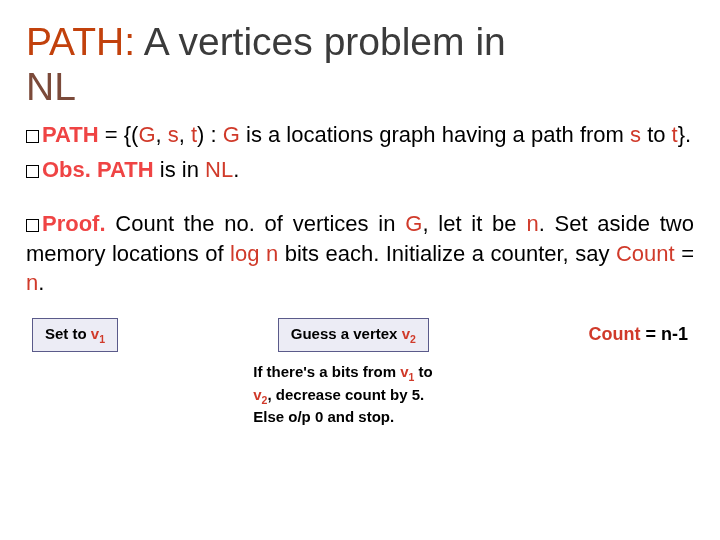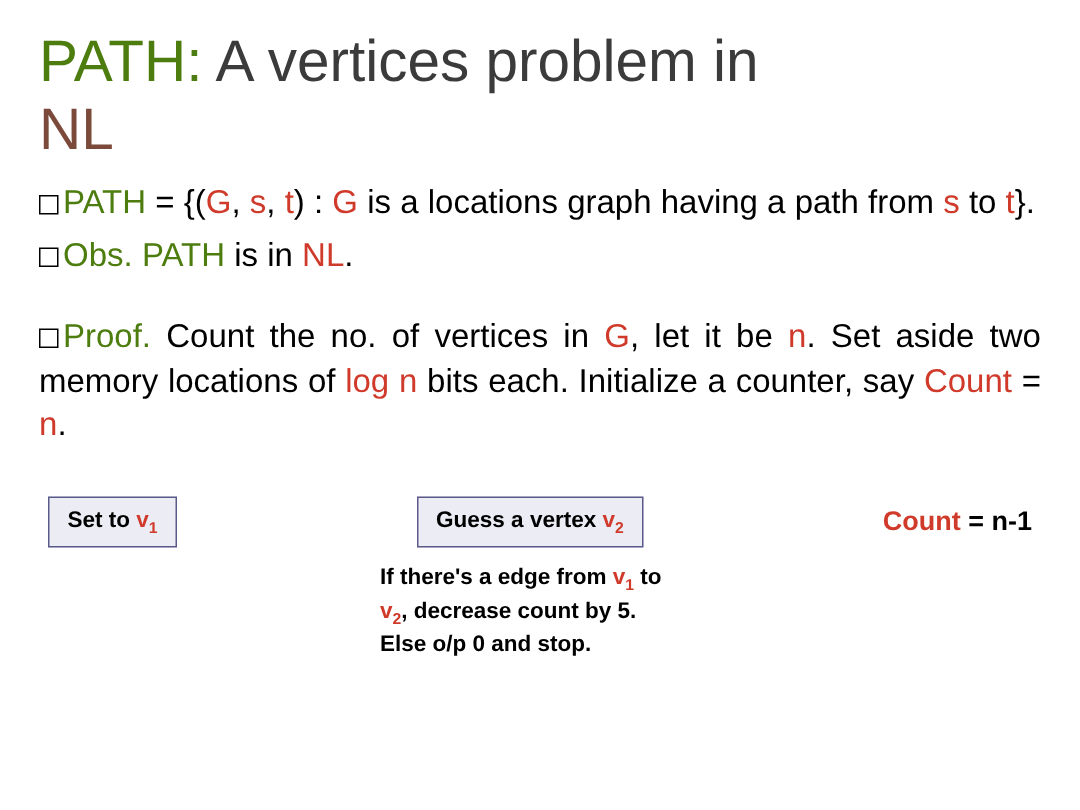--- a/index.html
+++ b/index.html
@@ -12,45 +12,45 @@
     color: #000;
     position: relative;
   }
   .title {
     font-size: 39px;
     color: #3b3b3b;
     line-height: 1.15;
     margin-bottom: 10px;
     font-weight: 400;
   }
-  .title .path-word { color: #4d7c0f; }
+  .title .path-word { color: #c2410c; }
   .title .nl-word { color: #7b4a3a; }
   .body-text {
     font-size: 22px;
     line-height: 1.35;
     text-align: justify;
     margin-bottom: 6px;
   }
   .bullet-box {
     display: inline-block;
     width: 13px;
     height: 13px;
     border: 1.5px solid #000;
     margin-right: 3px;
     vertical-align: -1px;
     background: #fff;
   }
   .gap { height: 18px; }
   .red { color: #d03a2a; }
-  .darkred { color: #4d7c0f; }
+  .darkred { color: #ef4444; font-weight: bold; }
   .flow-row {
     display: flex;
     align-items: flex-start;
     justify-content: space-between;
-    margin-top: 33px;
+    margin-top: 20px;
     padding: 0 6px;
   }
   .flow-col {
     display: flex;
     flex-direction: column;
     align-items: center;
   }
   .flow-box {
     border: 1px solid #5a5a8a;
     background: #ececf5;
@@ -101,21 +101,21 @@
     <div class="flow-box">
       <span>Set to </span><span class="red">v</span><sub class="red">1</sub>
     </div>
   </div>
 
   <div class="flow-col">
     <div class="flow-box">
       <span>Guess a vertex </span><span class="red">v</span><sub class="red">2</sub>
     </div>
     <div class="flow-caption">
-      <span>If there's a edge from </span><span class="red">v</span><sub class="red">1</sub><span> to </span><span class="red">v</span><sub class="red">2</sub><span>, decrease count by 5. Else o/p 0 and stop.</span>
+      <span>If there's a bits from </span><span class="red">v</span><sub class="red">1</sub><span> to </span><span class="red">v</span><sub class="red">2</sub><span>, decrease count by 5. Else o/p 0 and stop.</span>
     </div>
   </div>
 
   <div class="flow-col">
     <div class="flow-label">
       <span class="red">Count</span><span> = n-1</span>
     </div>
   </div>
 </div>
 

